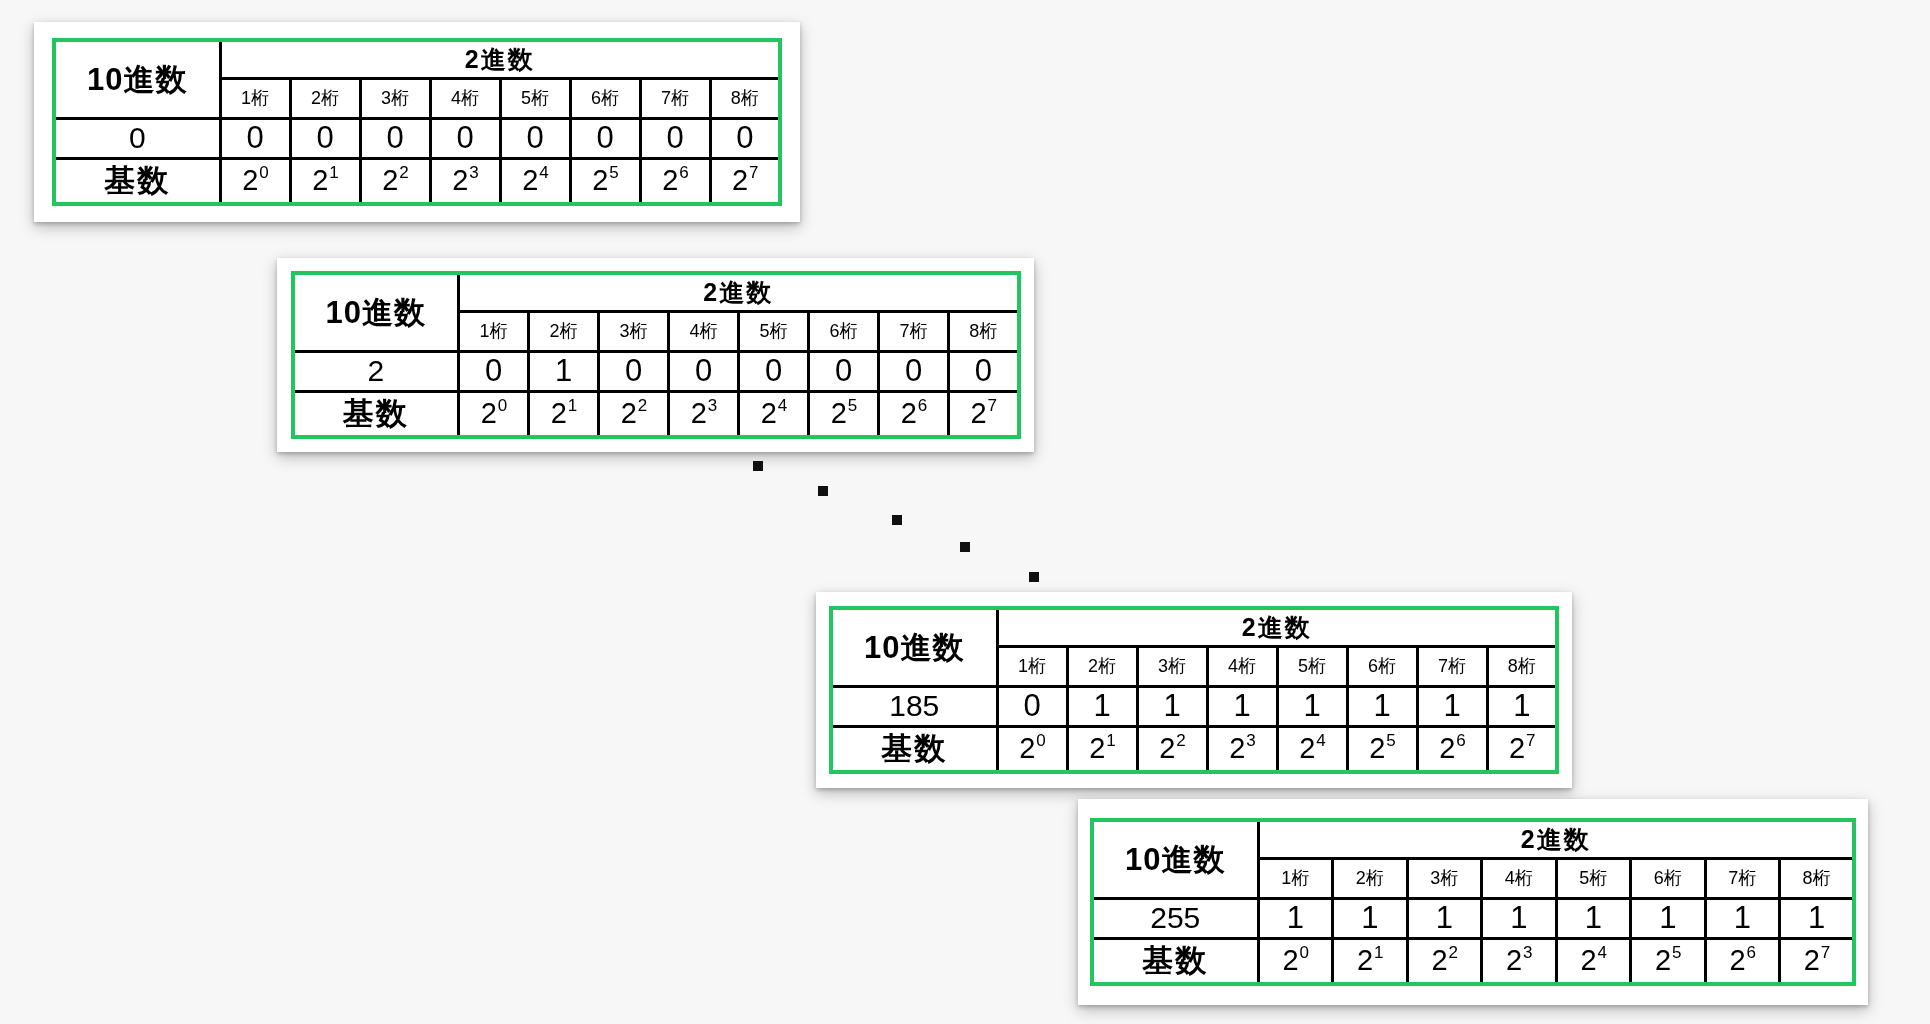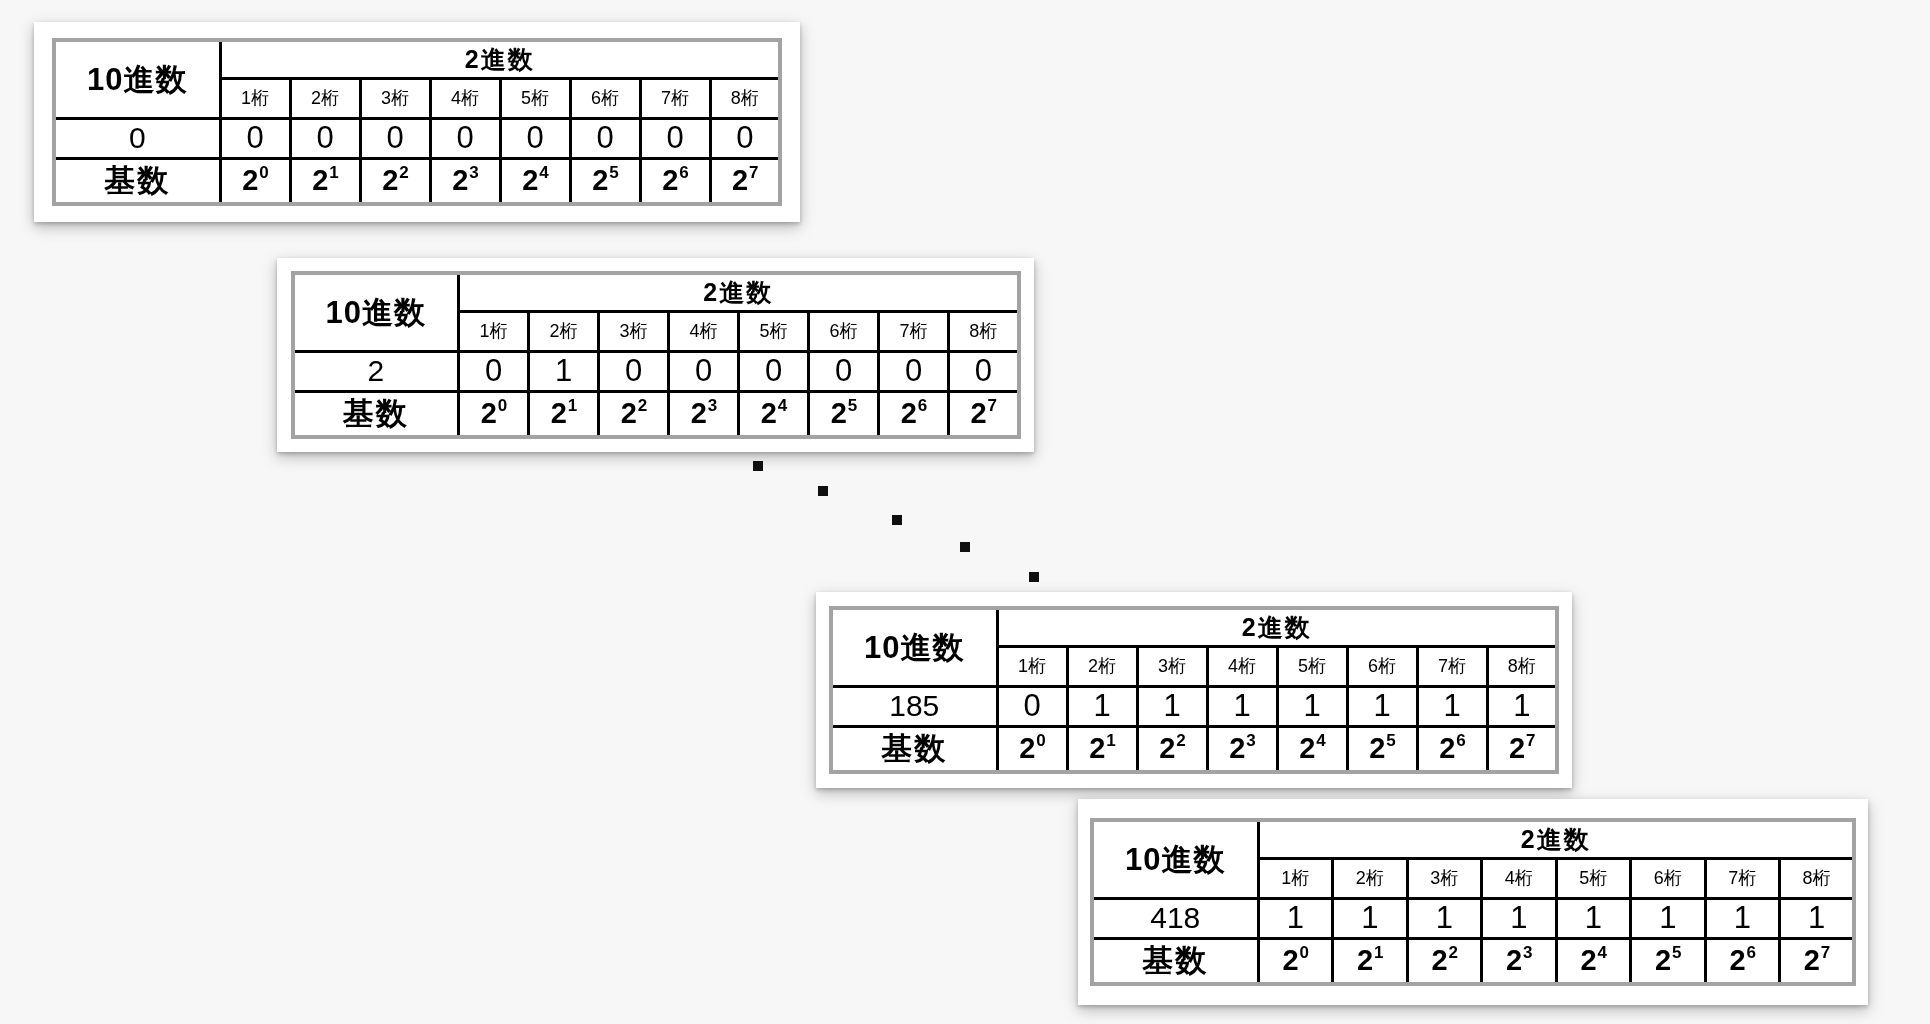--- a/index.html
+++ b/index.html
@@ -21,39 +21,39 @@
   }
   .card1 { left: 34px;   top: 22px;  width: 766px; height: 200px; }
   .card2 { left: 277px;  top: 258px; width: 757px; height: 194px; }
   .card3 { left: 816px;  top: 592px; width: 756px; height: 196px; }
   .card4 { left: 1078px; top: 799px; width: 790px; height: 206px; }
 
   table.conv {
     border-collapse: collapse;
     table-layout: fixed;
     background: #fff;
-    border: 4px solid #a3a3a3;
+    border: 4px solid #22c55e;
   }
   table.conv td { border: 3px solid #000; text-align: center; vertical-align: middle; padding: 0; }
   .w-std { width: 730px; }
   .w-big { width: 766px; }
   col.c-dec { width: 166px; }
 
   tr.r-binhdr  { height: 38px; }
   tr.r-dighdr  { height: 40px; }
   tr.r-bits    { height: 40px; }
   tr.r-base    { height: 42px; }
 
   .dec-hdr  { font-size: 31px; font-weight: bold; letter-spacing: 1px; }
   .bin-hdr  { font-size: 25px; font-weight: bold; letter-spacing: 2px; }
   .digit-hdr{ font-size: 18px; font-weight: normal; }
   .dec-val  { font-size: 30px; font-weight: normal; }
   .bit      { font-size: 31px; font-weight: normal; }
   .base-lbl { font-size: 31px; font-weight: bold; letter-spacing: 2px; }
-  .base     { font-size: 29px; font-weight: bold; line-height: 1; }
+  .base     { font-size: 29px; font-weight: normal; line-height: 1; }
   .base sup { font-size: 17px; line-height: 0; position: relative; top: -2px; left: 1px; }
 
   .dot {
     position: absolute;
     width: 10px; height: 10px;
     background: #101010;
   }
   .dot1 { left: 753px;  top: 461px; }
   .dot2 { left: 818px;  top: 486px; }
   .dot3 { left: 892px;  top: 515px; }
@@ -253,21 +253,21 @@
       <td class="digit-hdr">1桁</td>
       <td class="digit-hdr">2桁</td>
       <td class="digit-hdr">3桁</td>
       <td class="digit-hdr">4桁</td>
       <td class="digit-hdr">5桁</td>
       <td class="digit-hdr">6桁</td>
       <td class="digit-hdr">7桁</td>
       <td class="digit-hdr">8桁</td>
     </tr>
     <tr class="r-bits">
-      <td class="dec-val">418</td>
+      <td class="dec-val">255</td>
       <td class="bit">1</td>
       <td class="bit">1</td>
       <td class="bit">1</td>
       <td class="bit">1</td>
       <td class="bit">1</td>
       <td class="bit">1</td>
       <td class="bit">1</td>
       <td class="bit">1</td>
     </tr>
     <tr class="r-base">

